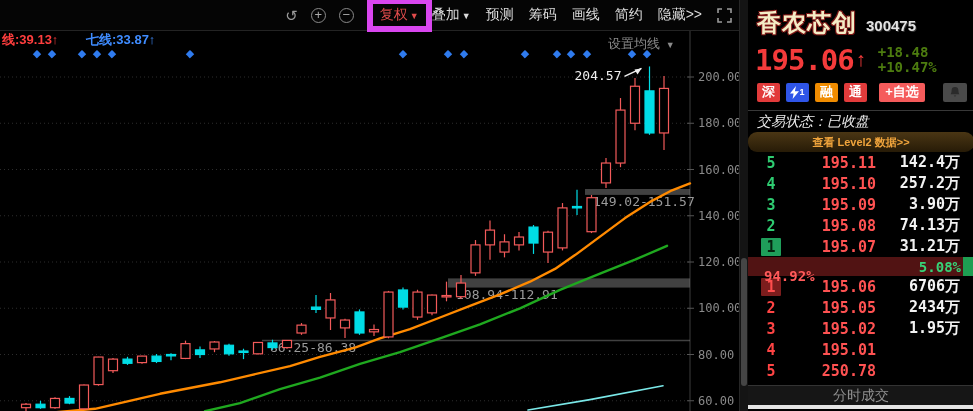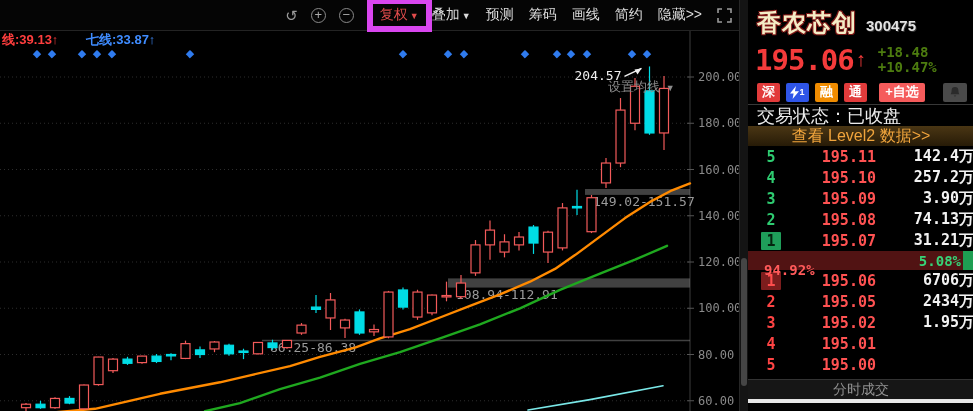--- a/index.html
+++ b/index.html
@@ -14,51 +14,51 @@
   .tb-circle{display:inline-flex;align-items:center;justify-content:center;width:15px;height:15px;
              border:1.5px solid #8a8a8a;border-radius:50%;color:#aaa;font-size:13px;margin-right:13px;
              line-height:1;padding-bottom:1px;box-sizing:border-box;cursor:pointer;}
   .tb-btn{color:#dcdcdc;font-size:14px;margin-right:15px;cursor:pointer;white-space:nowrap;}
   .tb-caret{font-size:9px;color:#dcdcdc;margin-left:2px;}
   .fuquan{border:6px solid #d946ef;color:#e24c4c;padding:2px 7px;font-size:14px;cursor:pointer;}
   .fuquan .tb-caret{color:#e24c4c;}
   .expand{margin-right:7px;cursor:pointer;display:inline-flex;}
   .ind-row{position:absolute;left:2px;top:31px;z-index:3;font-size:13px;white-space:nowrap;}
   .ind{margin-right:24px;font-weight:bold;}
-  .ma-settings{position:absolute;left:608px;top:35px;z-index:3;color:#8b8b8b;font-size:13px;cursor:pointer;margin-top:43px;}
+  .ma-settings{position:absolute;left:608px;top:35px;z-index:3;color:#8b8b8b;font-size:13px;cursor:pointer;}
   .ma-settings .tb-caret{color:#8b8b8b;}
   
   .panel{position:absolute;left:739px;top:0;width:234px;height:411px;background:#000;
          border-left:1px solid #262626;display:flex;}
   .panel-scroll{width:8px;background:#141414;position:relative;}
   .panel-thumb{position:absolute;left:1px;width:6px;top:258px;height:128px;background:#454545;border-radius:3px;}
   .panel-content{flex:1;display:flex;flex-direction:column;}
   .q-title{display:flex;align-items:baseline;padding:7px 0 0 9px;height:34px;}
   .q-name{font-size:24px;font-weight:bold;color:#f4edc6;letter-spacing:1px;
           text-shadow:1px 1px 0 #7e1616,-1px 1px 0 #7e1616,1px -1px 0 #7e1616,-1px -1px 0 #7e1616;}
   .q-code{font-size:15px;font-weight:bold;color:#e3e3e3;margin-left:9px;text-shadow:1px 1px 0 #333;}
   .q-price-row{display:flex;align-items:center;padding:2px 0 0 7px;height:33px;}
   .q-price{font-size:29px;font-weight:bold;color:#f43b3b;font-family:"DejaVu Sans Mono",monospace;letter-spacing:-1px;}
   .q-arrow{font-size:20px;color:#f43b3b;font-weight:bold;margin-left:2px;}
   .q-chg{margin-left:12px;line-height:15px;}
   .q-chg div{font-size:14px;font-weight:bold;color:#4d7c0f;font-family:"DejaVu Sans Mono",monospace;}
   .q-badges{display:flex;align-items:center;padding:4px 0 0 9px;height:24px;}
   .badge{height:19px;min-width:23px;border-radius:2px;color:#fff;font-size:13px;font-weight:bold;
          display:inline-flex;align-items:center;justify-content:center;margin-right:6px;cursor:pointer;padding:0 3px;box-sizing:border-box;}
   .badge-bell{background:#4a4a4a;width:24px;margin-left:12px;}
-  .q-status{height:21px;border-top:1px solid #383838;margin-top:0;display:flex;align-items:center;
-            padding-left:9px;font-size:18px;color:#ececec;}
+  .q-status{height:21px;border-top:1px solid #383838;margin-top:6px;display:flex;align-items:center;
+            padding-left:9px;font-size:14px;color:#ececec;font-style:italic;}
   .q-level2{height:20px;background:linear-gradient(#4a3614,#271b07);display:flex;align-items:center;
-            justify-content:center;font-size:16px;font-weight:normal;color:#f0a43c;cursor:pointer;}
+            justify-content:center;font-size:11px;font-weight:bold;color:#f0a43c;cursor:pointer;border-radius:9px;}
   .ob-row{height:21px;display:flex;align-items:center;font-family:"DejaVu Sans Mono",monospace;
           font-size:15px;font-weight:bold;cursor:pointer;}
   .ob-lvl{width:46px;text-align:center;}
   .ob-lvl span{display:inline-block;min-width:18px;padding:0 1px;border-radius:1px;}
   .ob-price{width:82px;text-align:right;color:#ff5252;}
-  .ob-vol{flex:1;text-align:right;color:#f2f2f2;}
+  .ob-vol{flex:1;text-align:right;padding-right:14px;color:#f2f2f2;}
   .sell .ob-lvl{color:#2ecc71;}
   .buy .ob-lvl{color:#ff4444;}
   .ratio{height:19px;position:relative;background:#511313;display:flex;align-items:center;
          justify-content:space-between;font-family:"DejaVu Sans Mono",monospace;font-size:14px;font-weight:bold;}
   .ratio-green{position:absolute;right:0;top:0;height:100%;background:#1e9e52;}
   .ratio-buy{color:#ff5a5a;padding-left:16px;z-index:1;margin-top:18px;}
   .ratio-sell{color:#37d277;padding-right:13px;z-index:1;}
   .q-footer{height:19px;margin-top:4px;background:#161616;border-top:1px solid #333;border-bottom:4px solid #e5e5e5;
             display:flex;align-items:center;justify-content:center;color:#909090;font-size:14px;cursor:pointer;}
 </style>
@@ -426,20 +426,20 @@
             <span class="ob-lvl"><span>3</span></span>
             <span class="ob-price">195.02</span>
             <span class="ob-vol">1.95万</span>
           </div>
           <div class="ob-row buy">
             <span class="ob-lvl"><span>4</span></span>
             <span class="ob-price">195.01</span>
           </div>
           <div class="ob-row buy">
             <span class="ob-lvl"><span>5</span></span>
-            <span class="ob-price">195.00</span>
+            <span class="ob-price">250.78</span>
           </div>
         </div>
 
       <div class="q-footer">分时成交</div>
     </div>
   </div>
 </div>
 
 </body></html>

